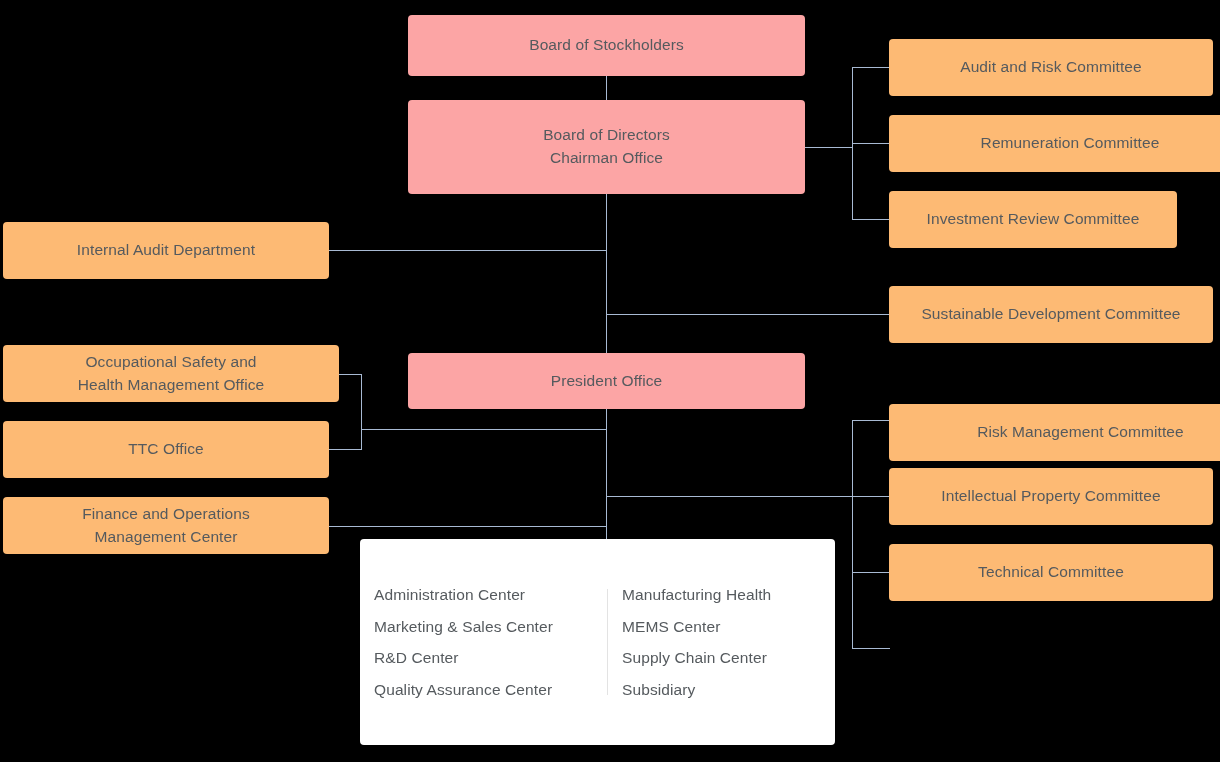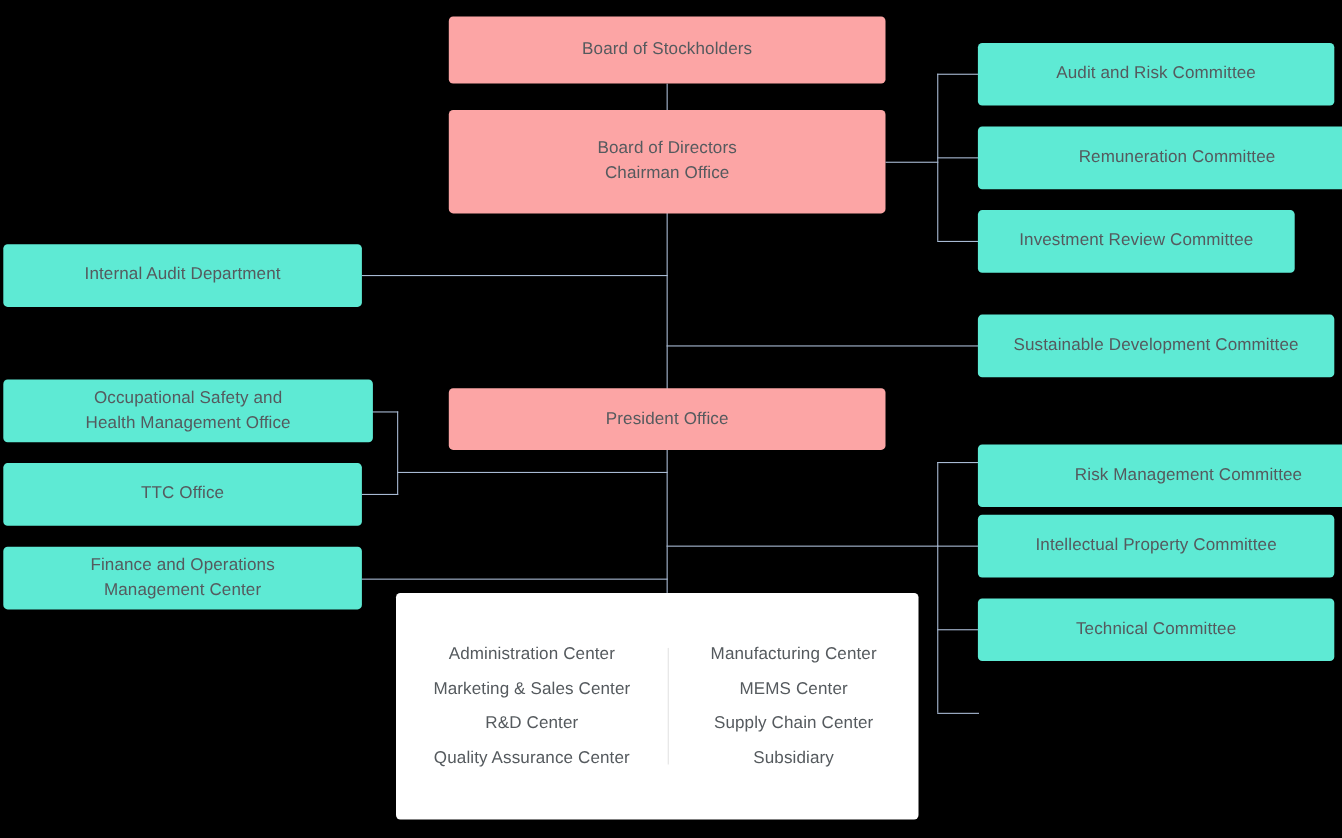--- a/index.html
+++ b/index.html
@@ -33,21 +33,21 @@
     font-size: 15.5px;
     line-height: 1.46;
     letter-spacing: 0.1px;
     padding: 4px 10px;
     z-index: 5;
   }
   .node.white {
     background: #fca5a5;
   }
   .node.blue {
-    background: #5eead4;
+    background: #fdba74;
   }
   .node .lines {
     white-space: pre-line;
   }
 
   
   .line {
     position: absolute;
     background: #a8bad3;
     z-index: 1;
@@ -63,21 +63,20 @@
     border-radius: 4px;
     display: flex;
     flex-direction: row;
     align-items: center;
     justify-content: center;
     z-index: 5;
   }
   .centers-col {
     display: flex;
     flex-direction: column;
-    align-items: center;
     justify-content: center;
     box-sizing: border-box;
     padding: 0 14px;
   }
   .centers-col.left  { width: 247px; }
   .centers-col.right { width: 227px; }
   .centers-divider {
     width: 1px;
     background: #e3e3e3;
     align-self: stretch;
@@ -188,20 +187,20 @@
     <div class="centers-col left">
       <div class="center-item">Administration Center</div>
       <div class="center-item">Marketing &amp; Sales Center</div>
       <div class="center-item">R&amp;D Center</div>
       <div class="center-item">Quality Assurance Center</div>
     </div>
 
     <div class="centers-divider"></div>
 
     <div class="centers-col right">
-      <div class="center-item">Manufacturing Center</div>
+      <div class="center-item">Manufacturing Health</div>
       <div class="center-item">MEMS Center</div>
       <div class="center-item">Supply Chain Center</div>
       <div class="center-item">Subsidiary</div>
     </div>
   </div>
 
 </div>
 
 </body></html>

